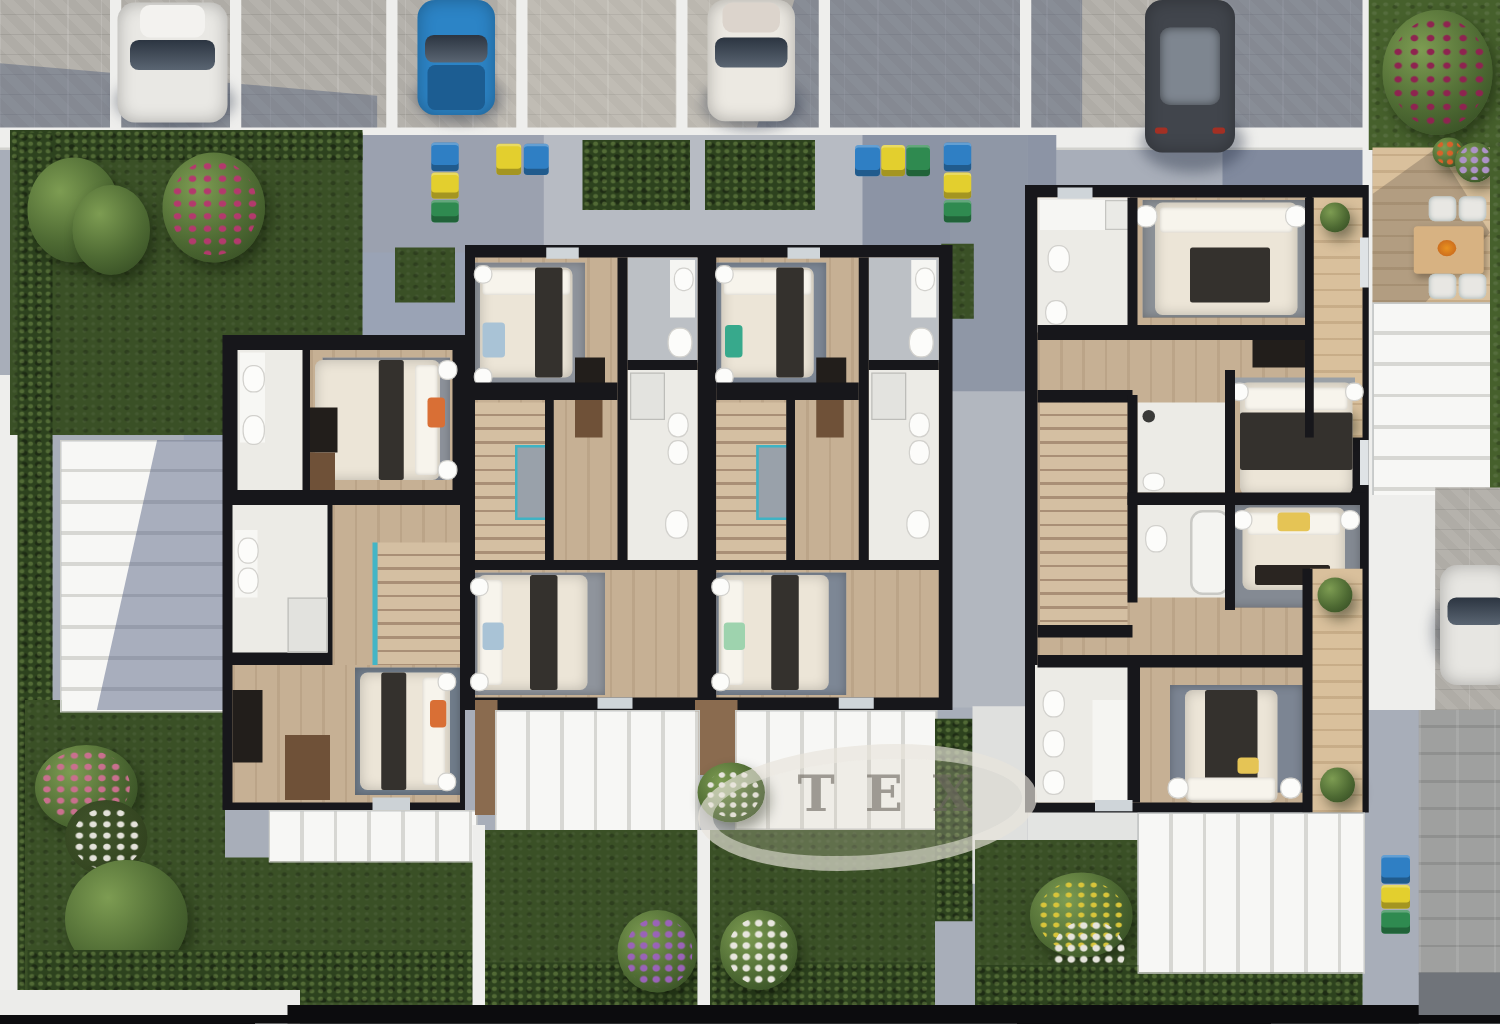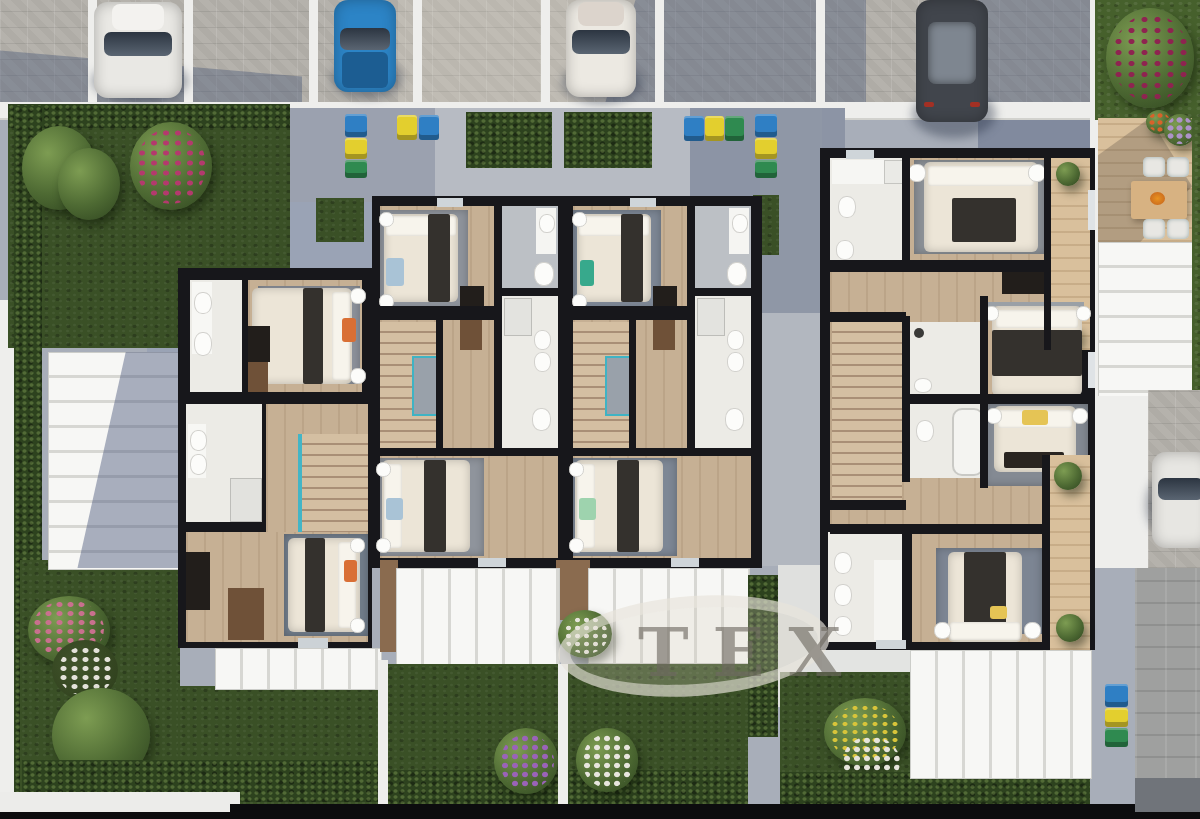--- a/index.html
+++ b/index.html
@@ -46,21 +46,21 @@
   
   .canv{background:repeating-linear-gradient(90deg,#f7f7f5 0 24px,#d7d7d3 24px 27px);border:1px solid #cccdc9;}
   .canh{background:repeating-linear-gradient(180deg,#f7f7f5 0 22px,#d7d7d3 22px 25px);border:1px solid #cccdc9;}
   
   .bin{border-radius:3px;box-shadow:inset 0 -5px rgba(0,0,0,.28),inset 0 2px rgba(255,255,255,.25);}
   .car{border-radius:14px;box-shadow:inset 0 0 14px rgba(0,0,0,.28);}
   .glassb{background:linear-gradient(#2c3541,#5a6572);border-radius:7px;}
   .csh{background:rgba(35,45,65,.40);filter:blur(5px);border-radius:50%;}
   
   .wm{z-index:60;}
-  .wmtext{font-family:"DejaVu Serif","Liberation Serif",serif;font-weight:bold;color:rgba(108,104,96,.62);font-size:68px;letter-spacing:24px;}
+  .wmtext{font-family:"DejaVu Serif","Liberation Serif",serif;font-weight:bold;color:rgba(108,104,96,.62);font-size:40px;letter-spacing:24px;}
 </style>
 </head>
 <body>
 
 <div id="stage">
 
   <div class="a paver" style="left:0;top:0;width:1092px;height:108px"></div>
   <div class="a" style="left:398px;top:0;width:215px;height:106px;background:rgba(255,247,228,.15)"></div>
   <div class="a shad" style="left:0;top:38px;width:302px;height:70px;clip-path:polygon(0 18%,100% 55%,100% 100%,0 100%)"></div>
   <div class="a shad" style="left:604px;top:0;width:262px;height:107px;clip-path:polygon(12% 0,100% 0,100% 100%,0 100%)"></div>

